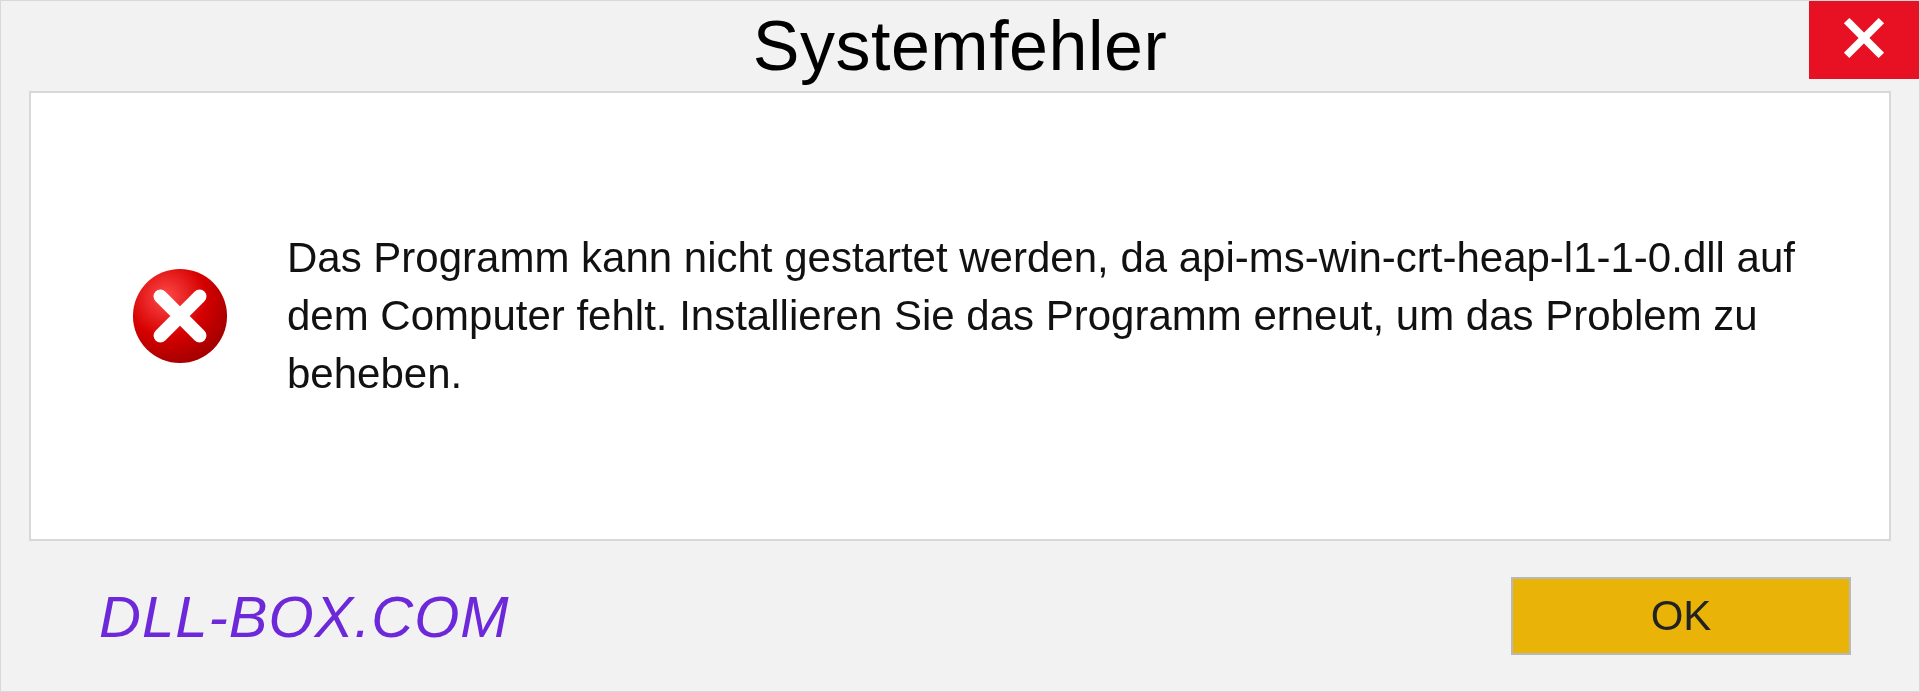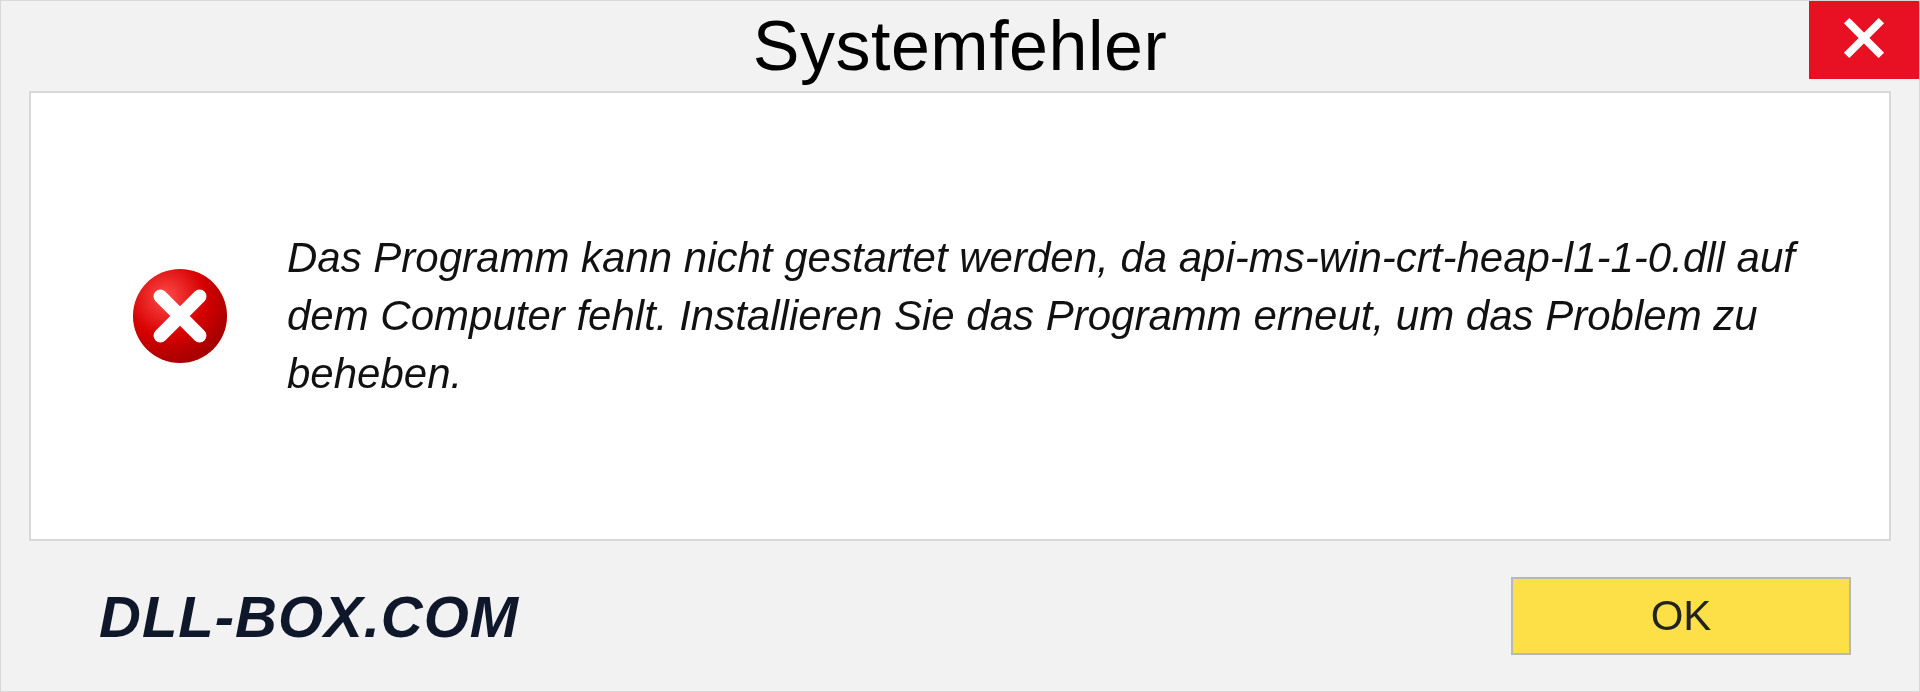--- a/index.html
+++ b/index.html
@@ -60,21 +60,20 @@
       flex-direction: column;
     }
     .message-box {
       background: #fff;
       border: 2px solid #d8d8d8;
       flex: 1;
       display: flex;
       align-items: center;
       padding: 60px 90px 60px 100px;
       gap: 58px;
-      font-style: italic;
     }
     .error-icon {
       flex-shrink: 0;
       width: 98px;
       height: 98px;
     }
     .error-icon svg {
       width: 100%;
       height: 100%;
     }
@@ -86,31 +85,31 @@
     }
     .footer {
       height: 150px;
       display: flex;
       align-items: center;
       justify-content: space-between;
       padding: 0 40px 0 70px;
     }
     .watermark {
       font-size: 58px;
-      font-weight: 700;
-      color: #0f172a;
+      font-weight: 400;
+      color: #6d28d9;
       letter-spacing: 1px;
       font-style: italic;
       font-family: Arial, sans-serif;
       text-align: center;
     }
     .ok-btn {
       width: 340px;
       height: 78px;
-      background: #fde047;
+      background: #eab308;
       border: 2px solid #b8b8b8;
       font-size: 42px;
       color: #222;
       display: flex;
       align-items: center;
       justify-content: center;
       cursor: pointer;
       font-family: inherit;
     }
   </style>

